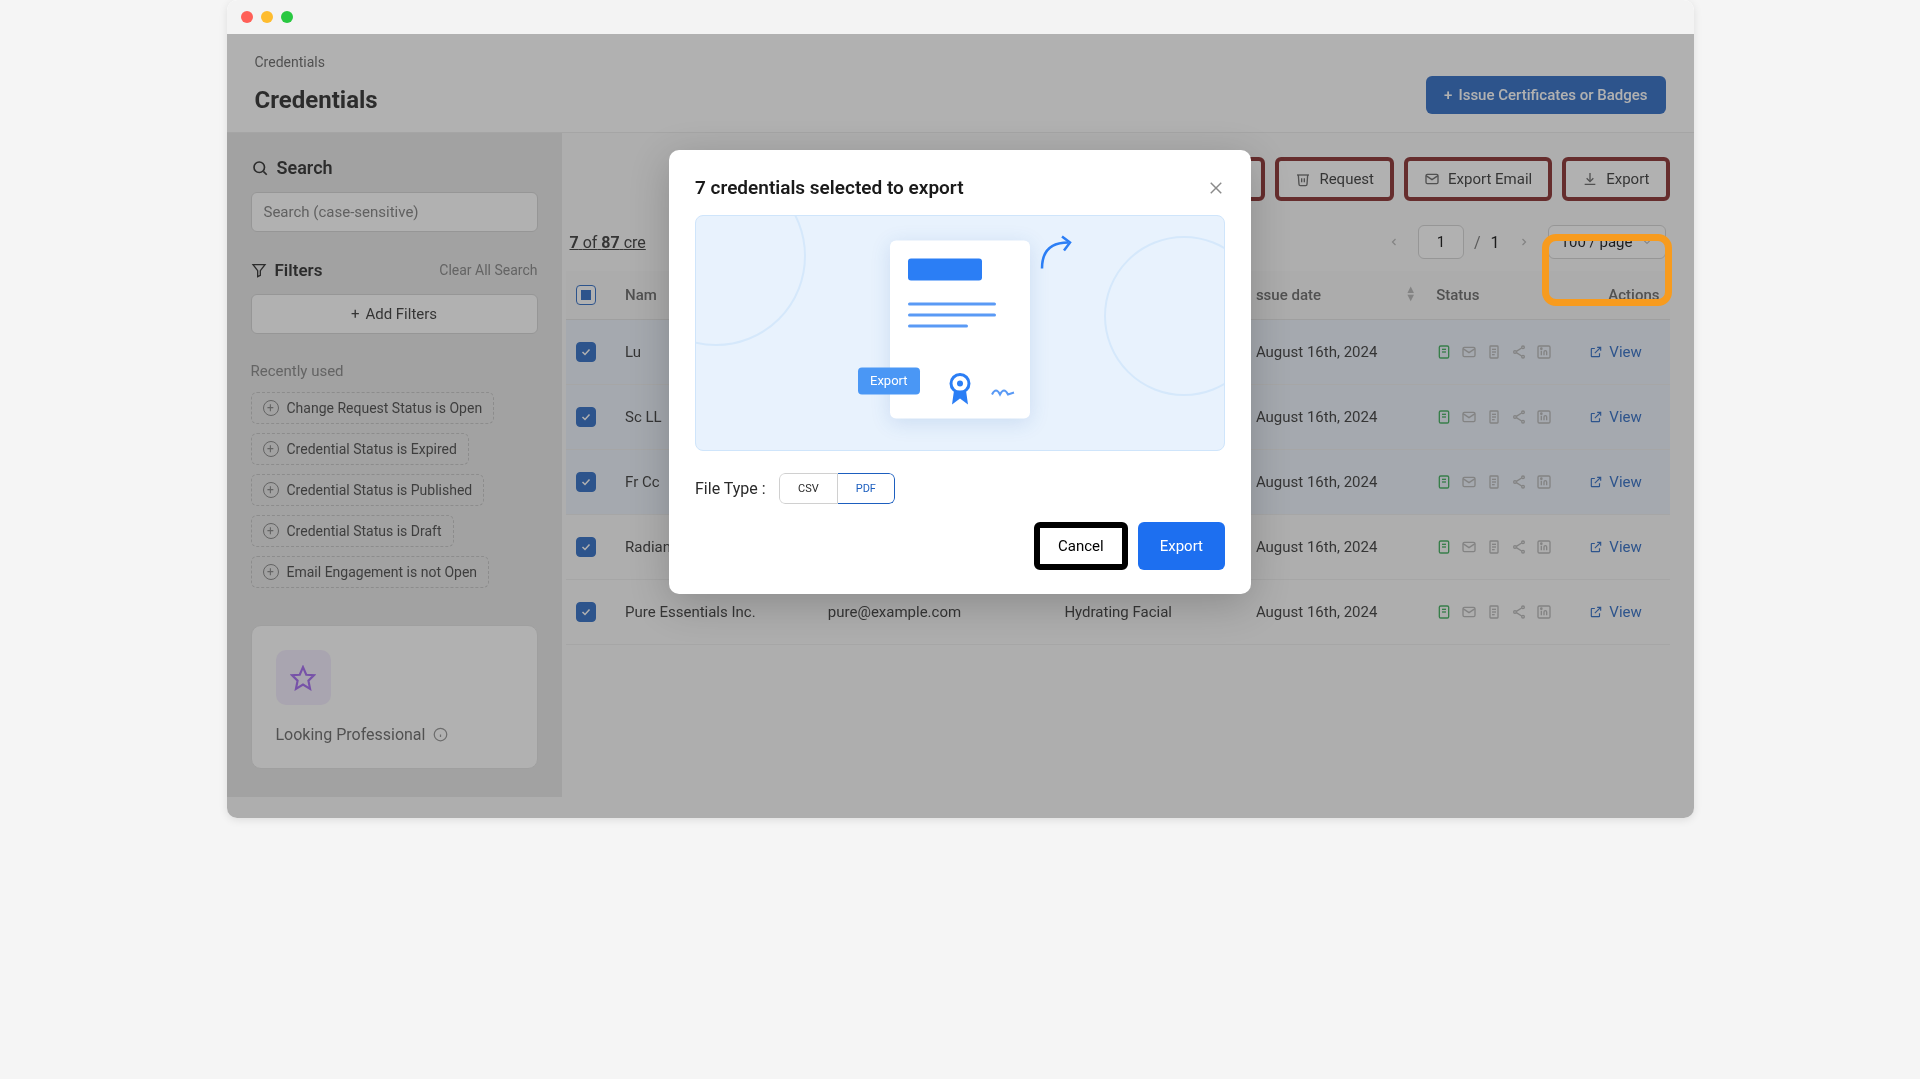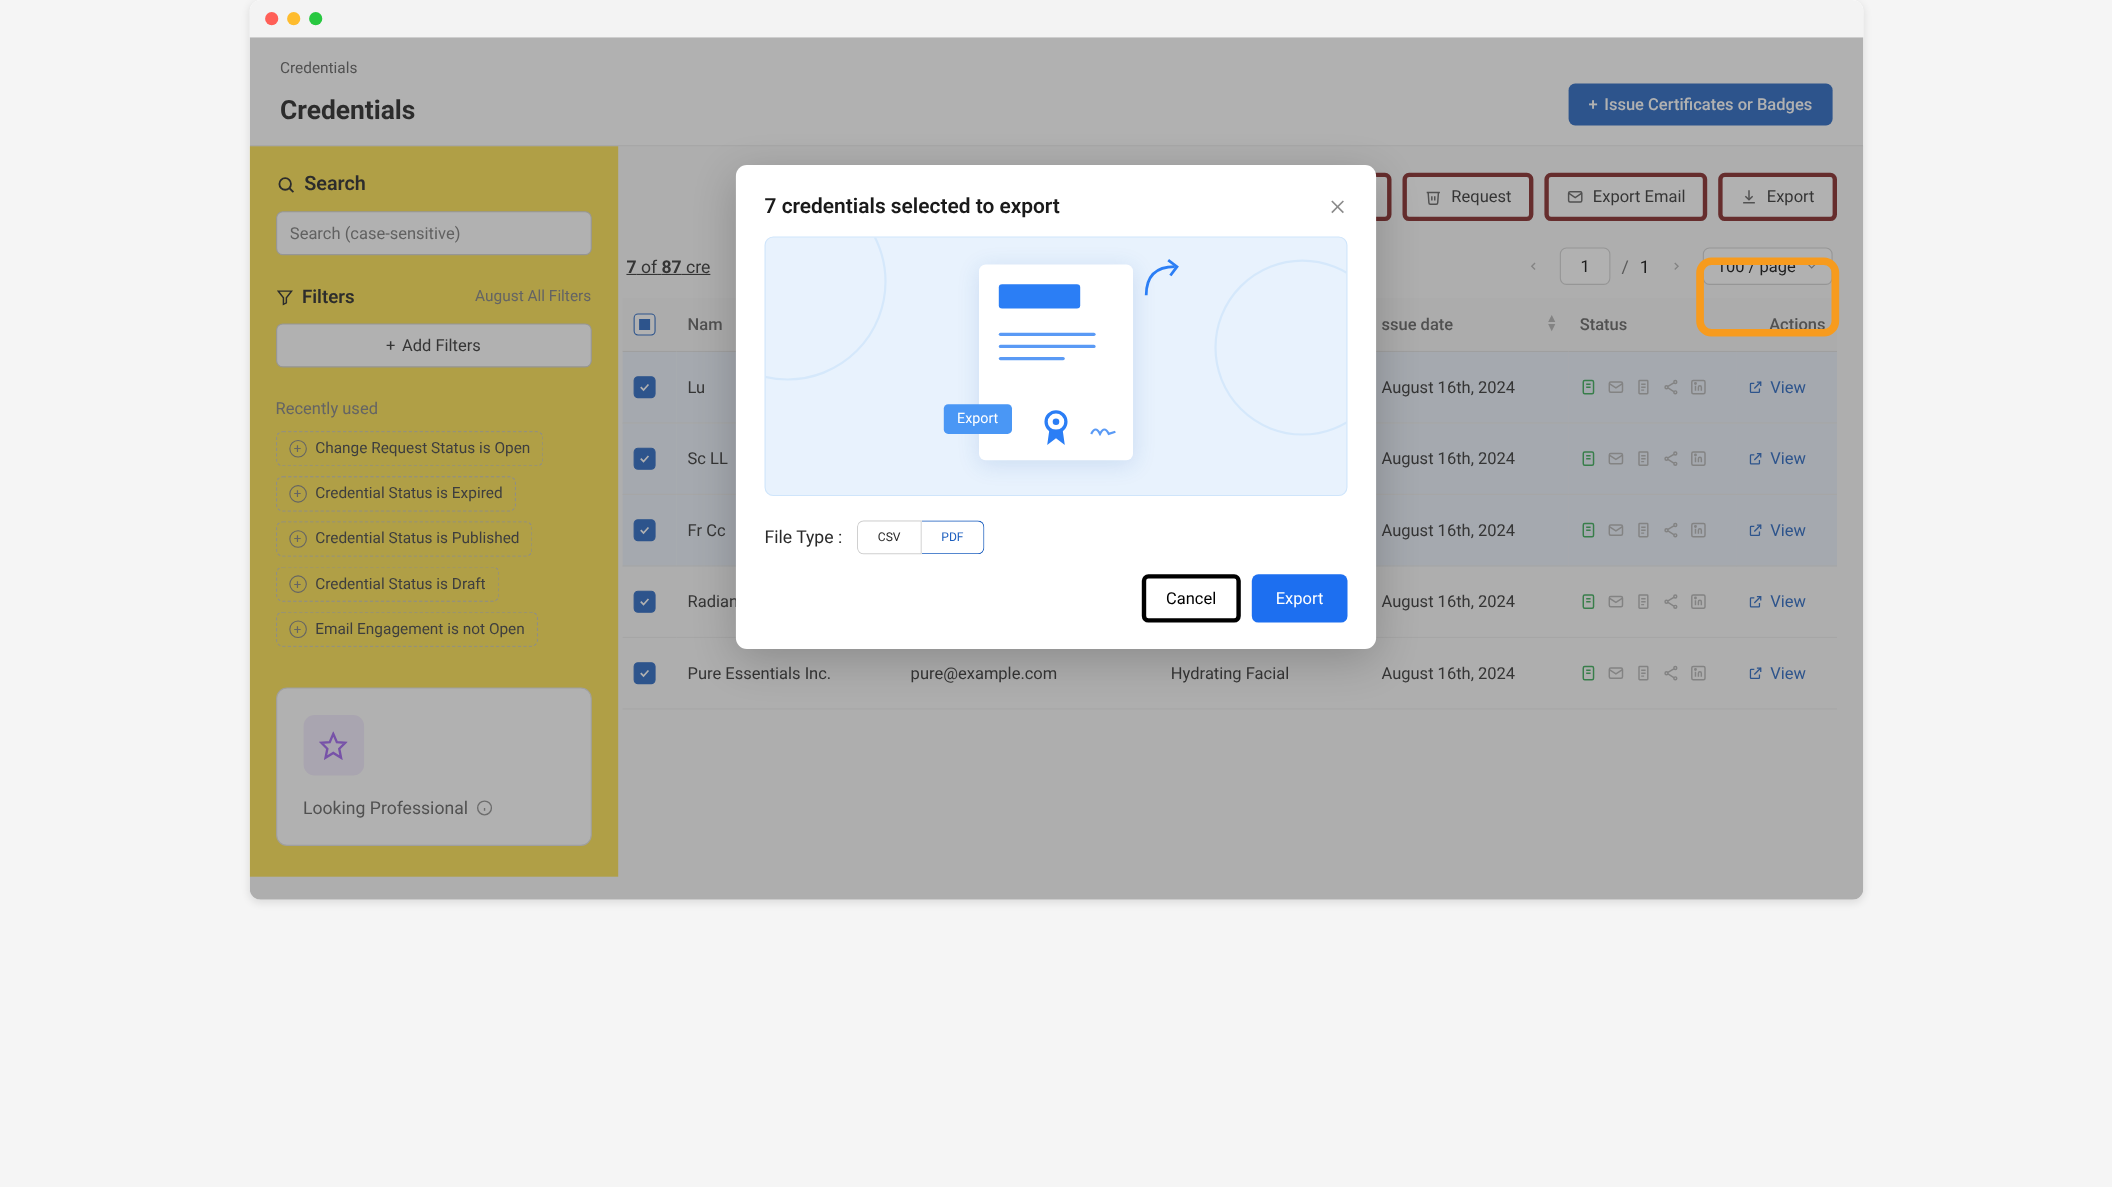--- a/index.html
+++ b/index.html
@@ -16,21 +16,21 @@
 .app { position:relative; height:calc(100% - 34px); background:#fafafa; }
 
 .page-header { padding:20px 28px 18px; background:#fff; border-bottom:1px solid #eaeaea; display:flex; justify-content:space-between; align-items:flex-end; }
 .page-header .left { display:flex; flex-direction:column; gap:16px; }
 .breadcrumb { font-size:14px; color:#5a5a5a; }
 .page-title { font-size:24px; font-weight:700; color:#1a1a1a; }
 .primary-btn { background:#1d5fbf; color:#fff; border:none; border-radius:6px; padding:10px 18px; font-size:15px; font-weight:500; cursor:pointer; display:flex; align-items:center; gap:6px; }
 
 .body { display:flex; height:calc(100% - 120px); }
 
-.sidebar { width:335px; padding:24px 24px 0; background:#fde047; }
+.sidebar { width:335px; padding:24px 24px 0; background:#e5e5e5; }
 .search-section { margin-bottom:28px; }
 .search-label { display:flex; align-items:center; gap:8px; font-size:18px; font-weight:600; color:#1a1a1a; margin-bottom:14px; }
 .search-input { width:100%; padding:10px 12px; border:1px solid #d0d0d0; border-radius:6px; font-size:15px; background:#fff; }
 .filters-header { display:flex; justify-content:space-between; align-items:center; margin-bottom:14px; }
 .filters-label { display:flex; align-items:center; gap:8px; font-size:17px; font-weight:600; color:#1a1a1a; }
 .clear-link { font-size:14px; color:#7a7a7a; cursor:pointer; }
 .add-filters-btn { width:100%; padding:10px; border:1px solid #d0d0d0; border-radius:6px; background:#fff; font-size:15px; color:#2a2a2a; cursor:pointer; display:flex; align-items:center; justify-content:center; gap:6px; }
 .recently-used { margin-top:28px; }
 .ru-label { font-size:15px; color:#7a7a7a; margin-bottom:12px; }
 .filter-chip { display:inline-flex; align-items:center; gap:8px; padding:7px 11px; border:1.5px dashed #c0c0c0; border-radius:6px; font-size:14px; color:#3a3a3a; margin-bottom:9px; cursor:pointer; }
@@ -82,21 +82,21 @@
 .modal-desc { font-size:16px; color:#2a2a2a; line-height:1.5; margin-bottom:22px; }
 .form-row { display:flex; align-items:center; gap:12px; margin-bottom:18px; }
 .form-label { width:72px; font-size:16px; color:#2a2a2a; }
 .seg { display:flex; border-radius:6px; overflow:hidden; }
 .seg-btn { padding:8px 18px; border:1px solid #d0d0d0; background:#fff; font-size:11px; color:#2a2a2a; cursor:pointer; }
 .seg-btn:first-child { border-radius:6px 0 0 6px; }
 .seg-btn:last-child { border-radius:0 6px 6px 0; border-left:none; }
 .seg-btn.active { border-color:#1d5fbf; color:#1d5fbf; }
 .email-input { flex:1; padding:9px 12px; border:1px solid #d0d0d0; border-radius:6px; font-size:15px; }
 .modal-footer { display:flex; justify-content:flex-end; gap:10px; margin-top:8px; }
-.btn-cancel { padding:9px 18px; border:4px solid #000000; border-radius:6px; background:#fff; font-size:15px; cursor:pointer; }
+.btn-cancel { padding:9px 18px; border:6px solid #000000; border-radius:6px; background:#fff; font-size:15px; cursor:pointer; }
 .btn-export { padding:9px 22px; border:none; border-radius:6px; background:#1d6ff0; color:#fff; font-size:15px; cursor:pointer; }
 
 svg { display:block; }
 </style>
 </head>
 <body>
 
 <div class="window">
   <div class="titlebar">
     <div class="dot red"></div>
@@ -130,21 +130,21 @@
           <input class="search-input" placeholder="Search (case-sensitive)" style="">
         </div>
 
         <div class="filters-header">
           <div class="filters-label">
             <svg width="16" height="16" viewBox="0 0 24 24" fill="none" stroke="#1a1a1a" stroke-width="2">
                 <polygon points="3 4 21 4 14 13 14 20 10 22 10 13 3 4"></polygon>
               </svg>
             <span>Filters</span>
           </div>
-          <span class="clear-link">August All Filters</span>
+          <span class="clear-link">Clear All Search</span>
         </div>
         <button class="add-filters-btn">
           <span>+</span>
           <span>Add Filters</span>
         </button>
 
         <div class="recently-used">
           <div class="ru-label">Recently used</div>
           <div><span class="filter-chip">
                 <span class="plus-circ">+</span>

